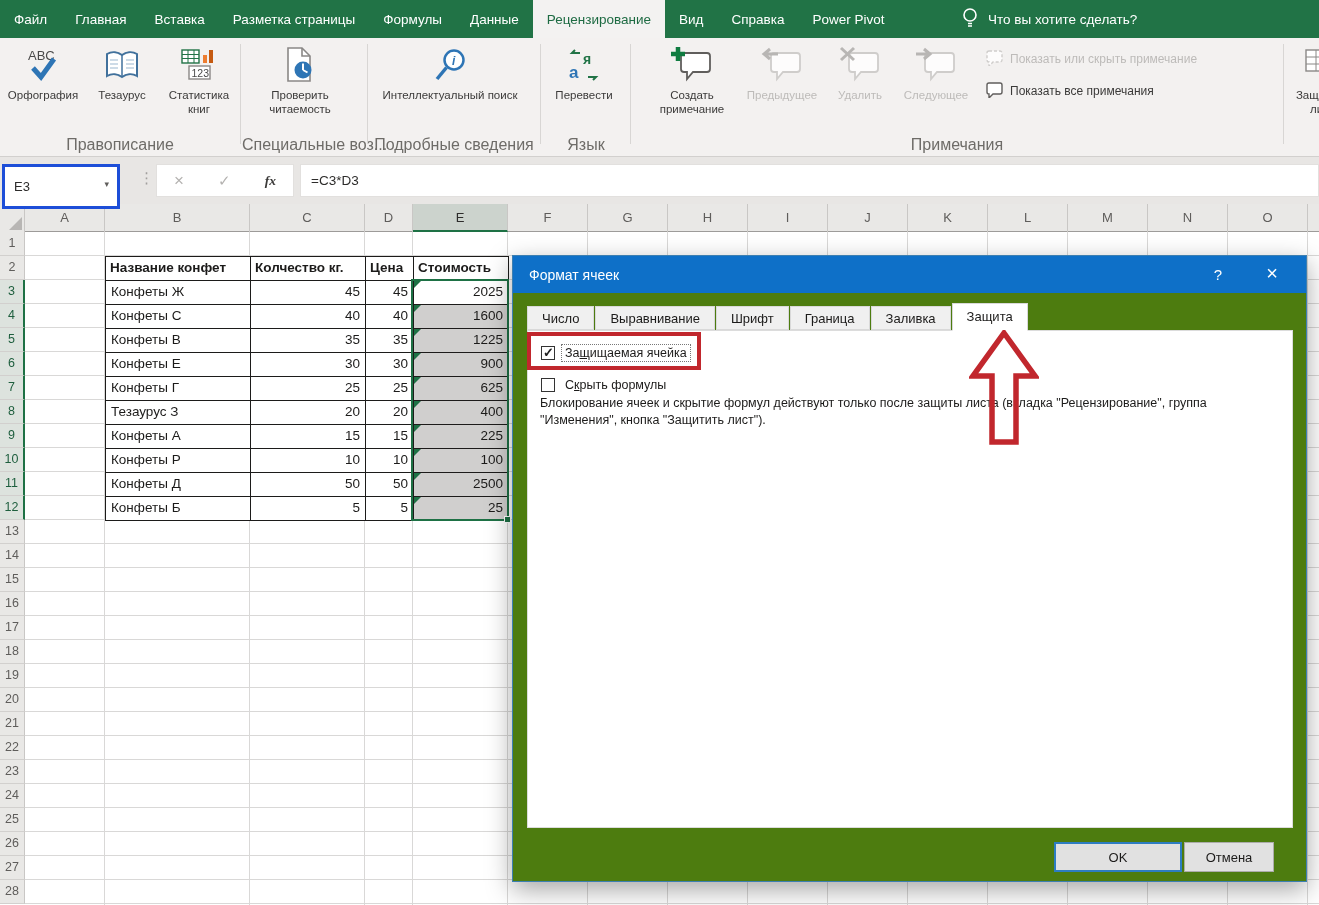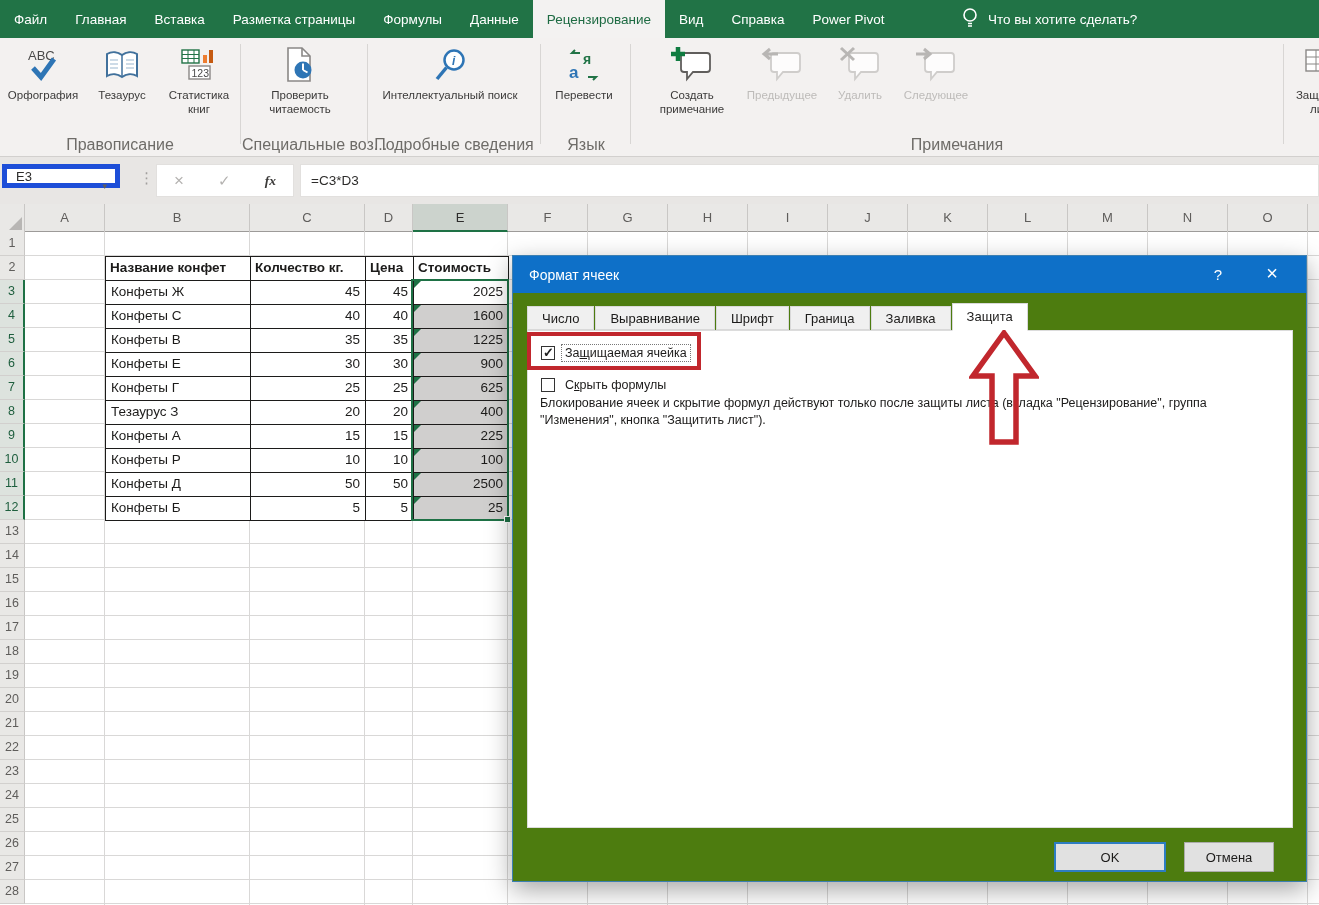--- a/index.html
+++ b/index.html
@@ -22,21 +22,21 @@
   .bigbtn .icn { height:38px; display:flex; align-items:center; justify-content:center; }
   .blabel { font-size:11.5px; color:#3b3a39; text-align:center; line-height:14px; margin-top:4px; }
   .bigbtn.disabled .blabel { color:#bdbbb9; }
   .glabel { position:absolute; bottom:3px; left:0; right:0; text-align:center; font-size:16px; color:#6e6c68; white-space:nowrap; }
   .rsep { position:absolute; top:6px; bottom:12px; width:1px; background:#d8d6d4; }
   .smallstack { position:absolute; left:352px; top:10px; display:flex; flex-direction:column; gap:10px; }
   .smallbtn { display:flex; align-items:center; gap:7px; font-size:12px; color:#3b3a39; height:22px; white-space:nowrap; }
   .smallbtn.disabled { color:#bdbbb9; }
   
   .fbar { position:absolute; top:157px; left:0; right:0; height:47px; background:#e8e6e4; z-index:4; }
-  .namebox { position:absolute; left:2px; top:7px; width:118px; height:24px; background:#fff; border:5px solid #1d4ed8; display:flex; align-items:center; font-size:13px; color:#2d2c2b; padding-left:9px; }
+  .namebox { position:absolute; left:2px; top:7px; width:118px; height:45px; background:#fff; border:3px solid #1d4ed8; display:flex; align-items:center; font-size:13px; color:#2d2c2b; padding-left:9px; }
   .nb-arrow { position:absolute; right:8px; top:12px; color:#605e5c; font-size:9px; }
   .fdots { position:absolute; left:139px; top:12px; color:#a19f9d; font-size:15px; }
   .fbtns { position:absolute; left:156px; top:7px; width:138px; height:33px; background:#fff; border:1px solid #e2e0de; display:flex; align-items:center; justify-content:space-around; }
   .fcancel { color:#b4b2b0; font-size:17px; }
   .fenter { color:#b4b2b0; font-size:15px; }
   .ffx { color:#3b3a39; font-size:13.5px; font-style:italic; font-family:"Liberation Serif", serif; font-weight:bold; }
   .finput { position:absolute; left:300px; top:7px; right:0; height:33px; background:#fff; border:1px solid #e2e0de; display:flex; align-items:center; padding-left:10px; font-size:13.5px; color:#2d2c2b; }
   
   .sheet { position:absolute; top:204px; left:0; right:0; bottom:0; background:#fff; z-index:1; }
   .colheadrow { position:absolute; left:0; top:0; right:0; height:28px; background:#e9e8e6; border-bottom:1px solid #9d9b99; }
@@ -69,21 +69,21 @@
   .dtab.active { background:#fff; height:28px; line-height:26px; border-bottom:1px solid #fff; margin-bottom:-1px; }
   .dpage { position:absolute; left:14px; top:74px; width:766px; height:498px; background:#fff; border:1px solid #dcdcdc; z-index:1; }
   .chkrow { position:absolute; left:13px; display:flex; align-items:center; font-size:12.5px; color:#1c1b1a; }
   .chk { width:14px; height:14px; border:1px solid #333; background:#fff; margin-right:7px; position:relative; flex:none; }
   .chk.checked::after { content:"\2713"; position:absolute; left:1px; top:-2px; font-size:13px; font-weight:bold; color:#222; }
   .chklabel { padding:1px 3px; }
   .chklabel.focus { outline:1px dotted #777; }
   .accel { text-decoration:underline; }
   .ddesc { position:absolute; left:12px; top:64px; width:712px; font-size:12.5px; color:#1c1b1a; line-height:17px; }
   .dbtn { position:absolute; top:586px; height:30px; font-size:13px; color:#1c1b1a; display:flex; align-items:center; justify-content:center; background:#e1e1e1; }
-  .dbtn.ok { left:541px; width:112px; border:2px solid #2d7dc1; }
+  .dbtn.ok { left:541px; width:128px; border:2px solid #2d7dc1; }
   .dbtn.cancel { left:671px; width:90px; border:1px solid #acacaa; }
   
   .redbox { position:absolute; left:527px; top:332px; width:174px; height:38px; border:4px solid #c1272d; z-index:20; pointer-events:none; }
   .redarrow { position:absolute; left:969px; top:330px; z-index:20; pointer-events:none; }
 </style>
 </head>
 <body>
 
 <div class="tabbar">
   <div id="rtabs" style="display:flex;">
@@ -232,20 +232,38 @@
         <span class="blabel">Удалить</span>
       </div>
       <div class="bigbtn disabled" style="width:80px;">
         <span class="icn">
           <svg width="44" height="38" viewBox="0 0 44 38">
               <path d="M14 7 h23 a3 3 0 0 1 3 3 v13 a3 3 0 0 1 -3 3 h-14 l-6 7 v-7 h-3 a3 3 0 0 1 -3 -3 v-13 a3 3 0 0 1 3 -3 z" fill="#fdfcfc" stroke="#cfcdcb" stroke-width="1.8"></path>
               <path d="M2 8 h13 m-5 -5 l6 5 l-6 5" stroke="#b8b6b4" stroke-width="3" fill="none"></path>
             </svg>
         </span>
         <span class="blabel">Следующее</span>
+      </div>
+    </div>
+    <div class="smallstack">
+      <div class="smallbtn disabled">
+        <span>
+          <svg width="19" height="17" viewBox="0 0 19 17">
+              <path d="M5 2 h11 a2 2 0 0 1 2 2 v7 a2 2 0 0 1 -2 2 h-7 l-4 4 v-4 h0 a2 2 0 0 1 -2 -2 v-7 a2 2 0 0 1 2 -2 z" fill="#fdfcfc" stroke="#cfcdcb" stroke-width="1.4" stroke-dasharray="3 2"></path>
+            </svg>
+        </span>
+        <span>Показать или скрыть примечание</span>
+      </div>
+      <div class="smallbtn">
+        <span>
+          <svg width="19" height="17" viewBox="0 0 19 17">
+              <path d="M5 2 h11 a2 2 0 0 1 2 2 v7 a2 2 0 0 1 -2 2 h-7 l-4 4 v-4 h0 a2 2 0 0 1 -2 -2 v-7 a2 2 0 0 1 2 -2 z" fill="#fff" stroke="#605e5c" stroke-width="1.4"></path>
+            </svg>
+        </span>
+        <span>Показать все примечания</span>
       </div>
     </div>
     <div class="glabel">Примечания</div>
   </div>
   <div class="rsep" style="left:1283px;"></div>
 
   <div class="rgroup" style="left:1286px; width:100px; overflow:hidden;">
     <div class="rbtns" style="justify-content:flex-start;">
       <div class="bigbtn" style="width:72px;">
         <span class="icn">

